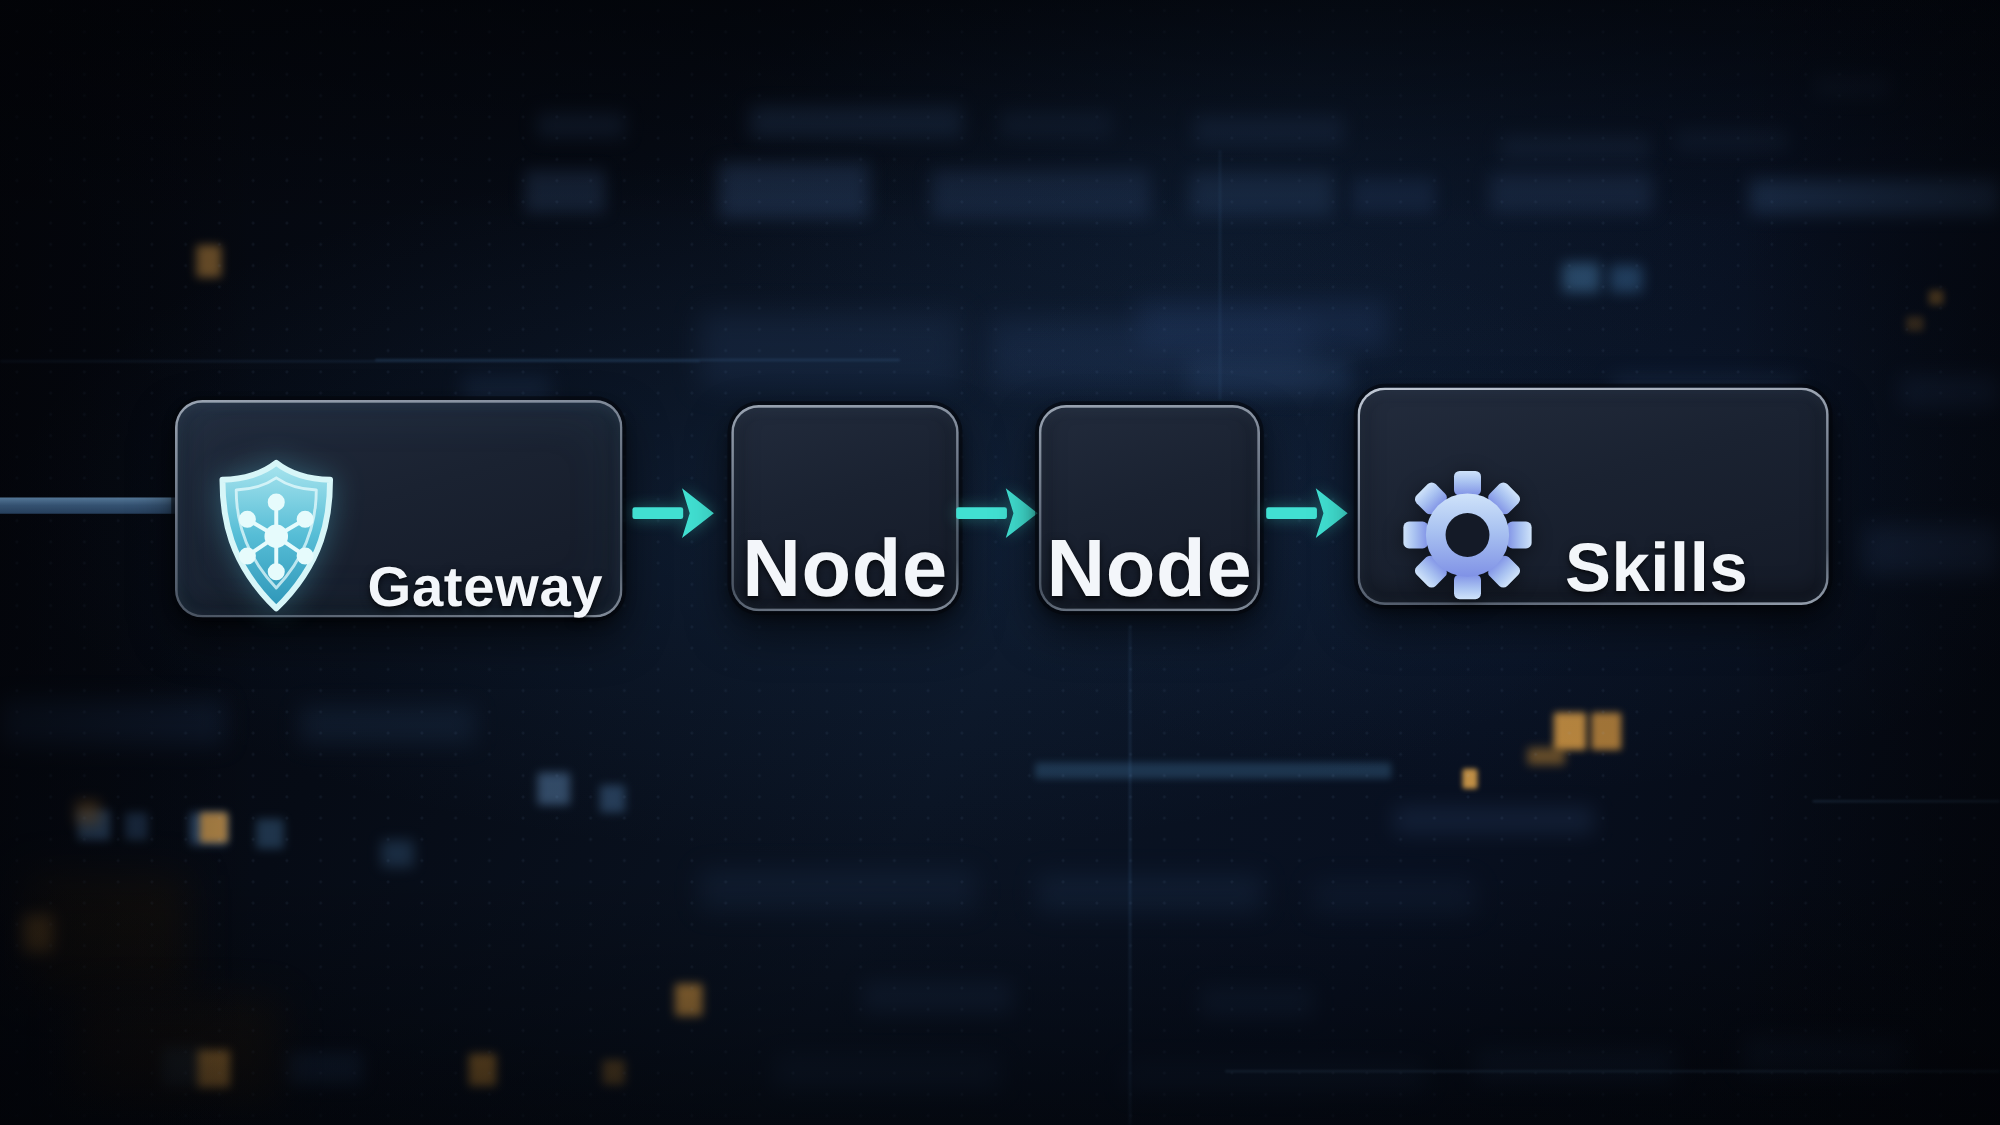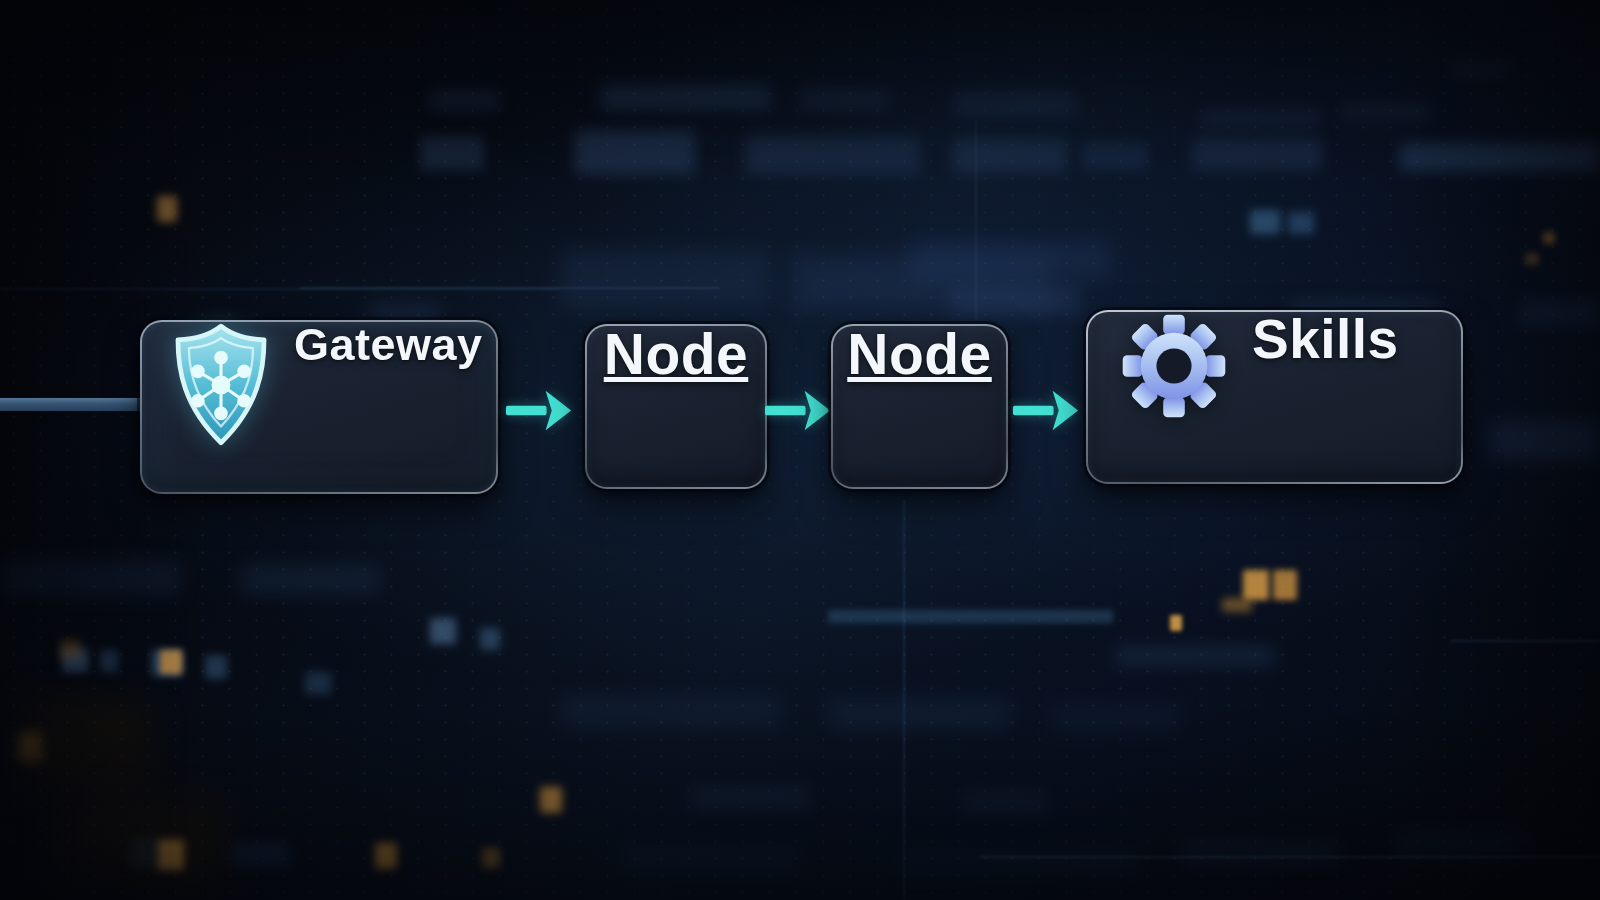--- a/index.html
+++ b/index.html
@@ -26,21 +26,21 @@
       radial-gradient(130% 120% at 50% 45%, transparent 42%, rgba(2,4,9,.5) 76%, rgba(1,2,6,.85) 100%),
       linear-gradient(90deg, rgba(2,3,7,.55) 0%, transparent 13%, transparent 87%, rgba(2,3,7,.5) 100%),
       linear-gradient(180deg, rgba(1,2,5,.62) 0%, transparent 20%, transparent 78%, rgba(1,2,5,.6) 100%);
   }
   .connector-left{
     position:absolute;left:0;top:398px;width:144px;height:13px;
     background:linear-gradient(180deg, #5d83a6 0%, var(--connector-bar,#3a5a7c) 48%, #2a4564 100%);
     opacity:.9;filter:blur(.4px);
   }
   .node-box{
-    position:absolute;display:flex;align-items:flex-start;box-sizing:border-box;
+    position:absolute;display:flex;align-items:flex-end;box-sizing:border-box;
     border:2.5px solid transparent;border-radius:22px;
     background:
       linear-gradient(163deg, var(--box-bg-top,#222b3c) 0%, #1a2231 45%, var(--box-bg-bottom,#141a27) 100%) padding-box,
       linear-gradient(172deg, var(--border-light,#9aa4b2) 0%, #626c7c 48%, var(--border-dark,#4a5462) 78%, #848e9c 100%) border-box;
     box-shadow:
       0 0 0 3px rgba(3,6,11,.55),
       0 16px 34px rgba(0,0,0,.55),
       0 4px 10px rgba(0,0,0,.45),
       inset 0 1px 10px rgba(140,180,220,.10),
       inset 0 -8px 20px rgba(0,0,0,.35);
@@ -58,21 +58,21 @@
   .skills{left:1086px;top:310px;width:377px;height:174px;padding:0 16px 0 32px;gap:24px;
     background:
       linear-gradient(163deg, #232c3d 0%, #1a2231 45%, #141a27 100%) padding-box,
       linear-gradient(172deg, #c2cad6 0%, #707a8a 50%, #525c6b 80%, #97a1af 100%) border-box;}
   .label{
     font-weight:700;color:var(--label-text,#f3f6fa);letter-spacing:.5px;line-height:1;
     text-shadow:0 2px 8px rgba(0,0,0,.55), 0 1px 2px rgba(0,0,0,.4);
     white-space:nowrap;
   }
   .gateway .label{font-size:45px;}
-  .node-1 .label,.node-2 .label{font-size:57px;text-decoration:underline;}
+  .node-1 .label,.node-2 .label{font-size:65px;}
   .skills .label{font-size:55px;}
   .shield-icon{width:106px;height:126px;flex:0 0 auto;filter:drop-shadow(0 0 12px rgba(90,200,225,.35));}
   .gear-icon{width:108px;height:108px;flex:0 0 auto;filter:drop-shadow(0 3px 8px rgba(0,0,0,.45));}
   .arrow{position:absolute;width:68px;height:53px;filter:drop-shadow(0 0 6px rgba(64,224,208,.35));}
   .arrow-1{left:505px;top:384px;}
   .arrow-2{left:764px;top:384px;}
   .arrow-3{left:1012px;top:384px;}
 </style>
 </head>
 <body>

